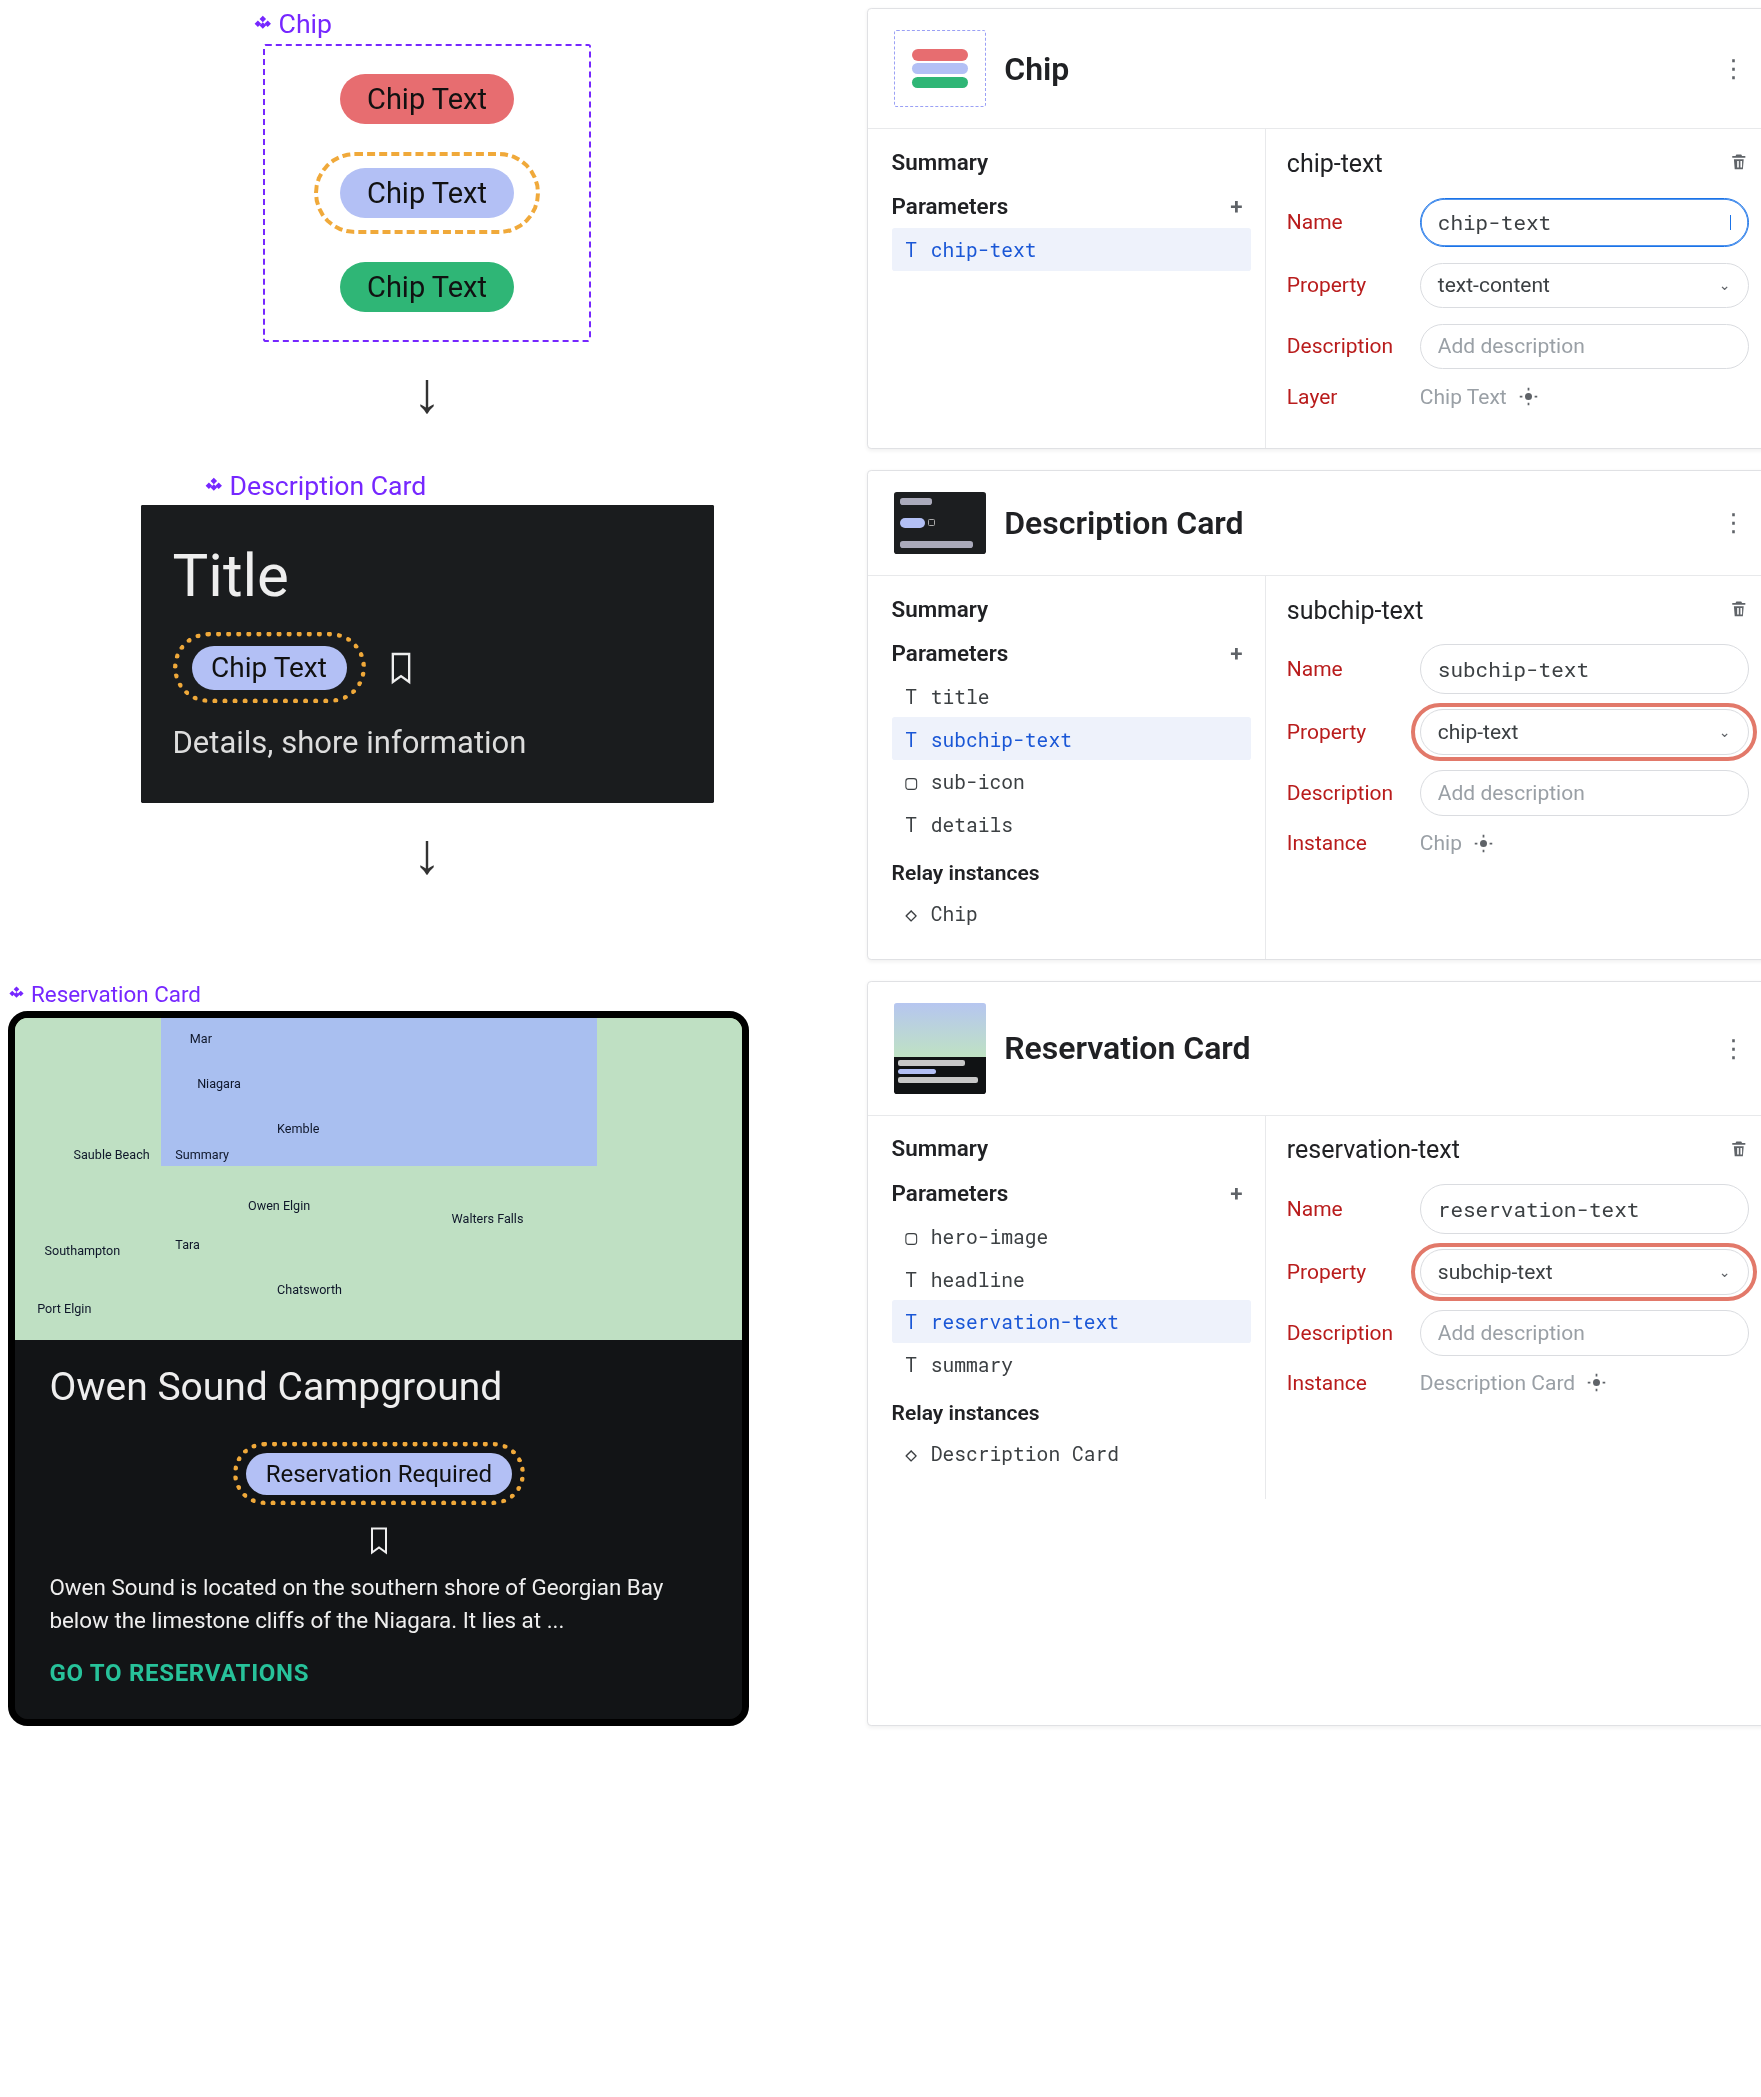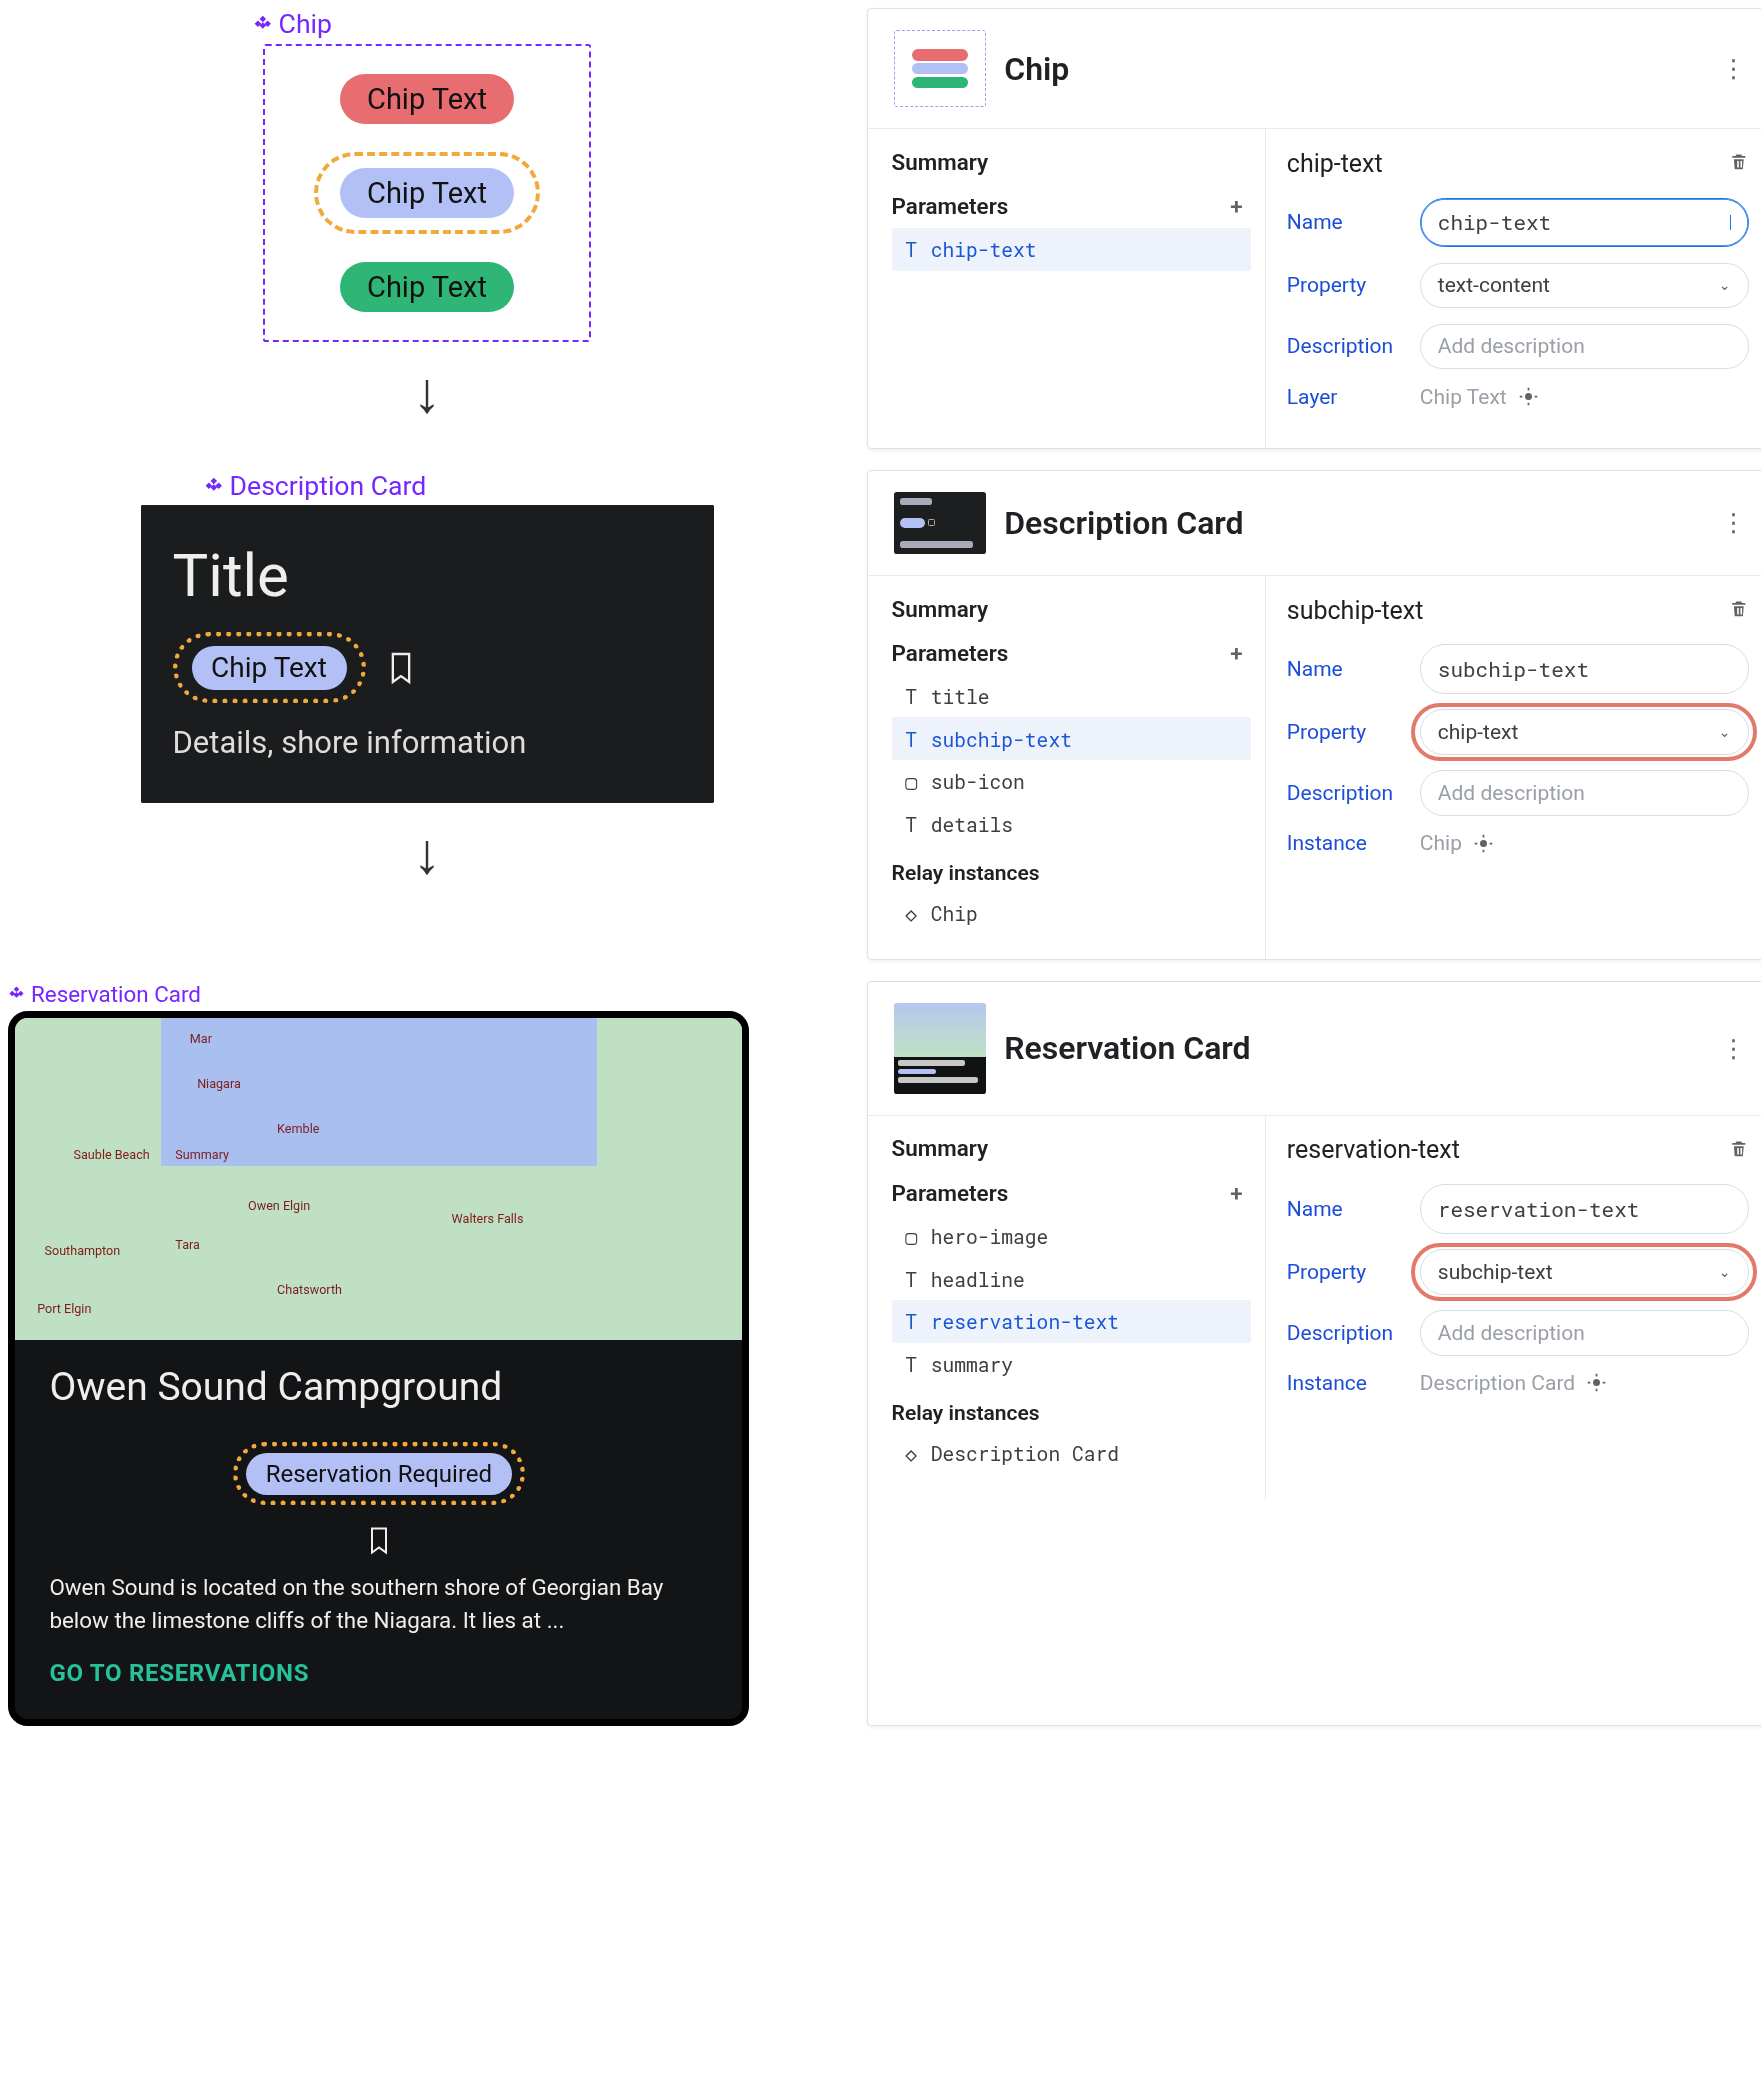--- a/index.html
+++ b/index.html
@@ -171,21 +171,21 @@
   .trash { color:#5f6368; }
 
   .frow {
     display:grid;
     grid-template-columns: 112px 1fr;
     align-items:center;
     gap: 21px;
     margin-bottom: 15.4px;
     font-size:21px;
   }
-  .frow .lbl { color:#1d4ed8; }
+  .frow .lbl { color:#b91c1c; }
   .pill-input {
     border:1px solid #dadce0;
     border-radius: 699px;
     padding: 9.8px 17px;
     font-size:21px;
     color:#3c4043;
     display:flex; align-items:center; justify-content:space-between; gap:5.6px;
     position: relative;
   }
   .pill-input.focus { border-color:#1a73e8; box-shadow: 0 0 0 0.7px #1a73e8 inset;}
@@ -221,21 +221,21 @@
 
   .relay-h { font-size:21px; font-weight:600; margin-top:15.4px; margin-bottom:7px;}
 
   
   .mapbg{
     position:absolute; inset:0;
     background:
       linear-gradient(#a9bff0,#a9bff0) 50% 0 / 60% 46% no-repeat,
       #bfe0c3;
   }
-  .maptxt{position:absolute;font-size:12.6px;color:#7f1d1d;}
+  .maptxt{position:absolute;font-size:12.6px;color:#0f172a;}
 </style>
 </head>
 <body>
 
 <div class="grid">
 
   <div class="left-block">
     <div class="fig-label fig-label-left">
       <svg width="19.6" height="19.6" viewBox="0 0 24 24">
           <path d="M12 2l4 4-4 4-4-4 4-4zm0 8l4 4-4 4-4-4 4-4zm-6-2l4 4-4 4-4-4 4-4zm12 0l4 4-4 4-4-4 4-4z"></path>

